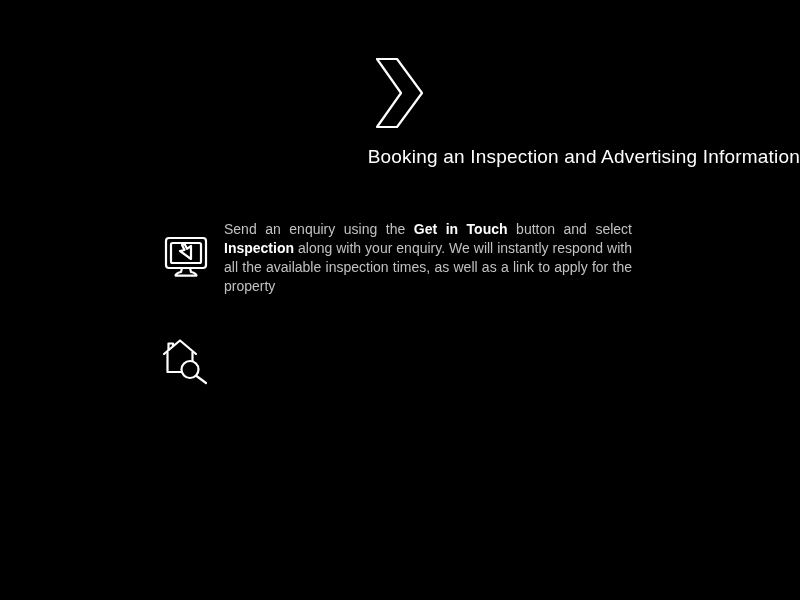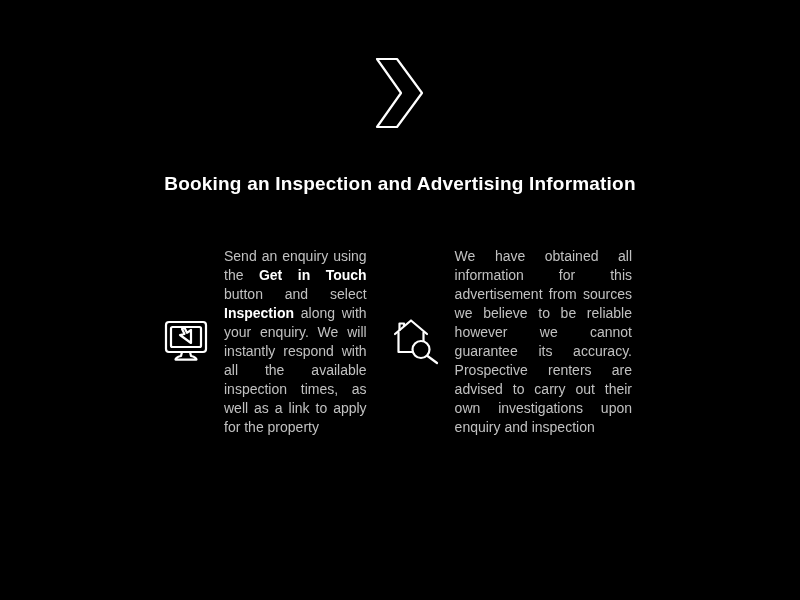--- a/index.html
+++ b/index.html
@@ -8,32 +8,32 @@
     width:800px;height:600px;
     background:#000000;
     overflow:hidden;
     font-family:"Liberation Sans", sans-serif;
   }
   .hero-chevron{
     display:flex;justify-content:center;
     padding-top:57px;
   }
   .page-title{
-    margin:44px 0 0;
-    text-align:center;
+    margin:17px 0 0;
+    text-align:right;
     color:#ffffff;
     font-size:19px;
-    font-weight:700;
+    font-weight:400;
     letter-spacing:0.2px;
   }
   .sections{
     width:470px;
     margin:38px 0 0 162px;
     display:flex;
-    flex-direction:row;
+    flex-direction:column;
     gap:26px;
   }
   .section-row{
     display:flex;
     align-items:center;
   }
   .icon-cell{
     flex:0 0 48px;
     display:flex;
     justify-content:center;
@@ -91,17 +91,16 @@
     <div class="section-row">
       <div class="icon-cell">
         <svg width="48" height="52" viewBox="0 0 48 52">
           <path class="stroke" stroke-width="2" d="M2 18 L18 4.5 L34 18"></path>
           <path class="stroke" stroke-width="1.8" d="M6.5 14 L6.5 7.5 L11 7.5 L11 10"></path>
           <path class="stroke" stroke-width="2" d="M5.5 16.5 L5.5 36 L30.5 36 L30.5 16.5"></path>
           <circle cx="28" cy="33.5" r="8.5" fill="#000000" stroke="#ffffff" stroke-width="2.2"></circle>
           <line class="stroke" stroke-width="2" x1="34.5" y1="40" x2="44" y2="47"></line>
         </svg>
       </div>
-      <p class="section-text"><span>We have obtained all information for this advertisement from sources we believe to be reliable however we cannot guarantee its accuracy. Prospective renters are advised to carry out their own investigations upon enquiry and inspection</span></p>
     </div>
 
   </div>
 </div>
 
 </body></html>

